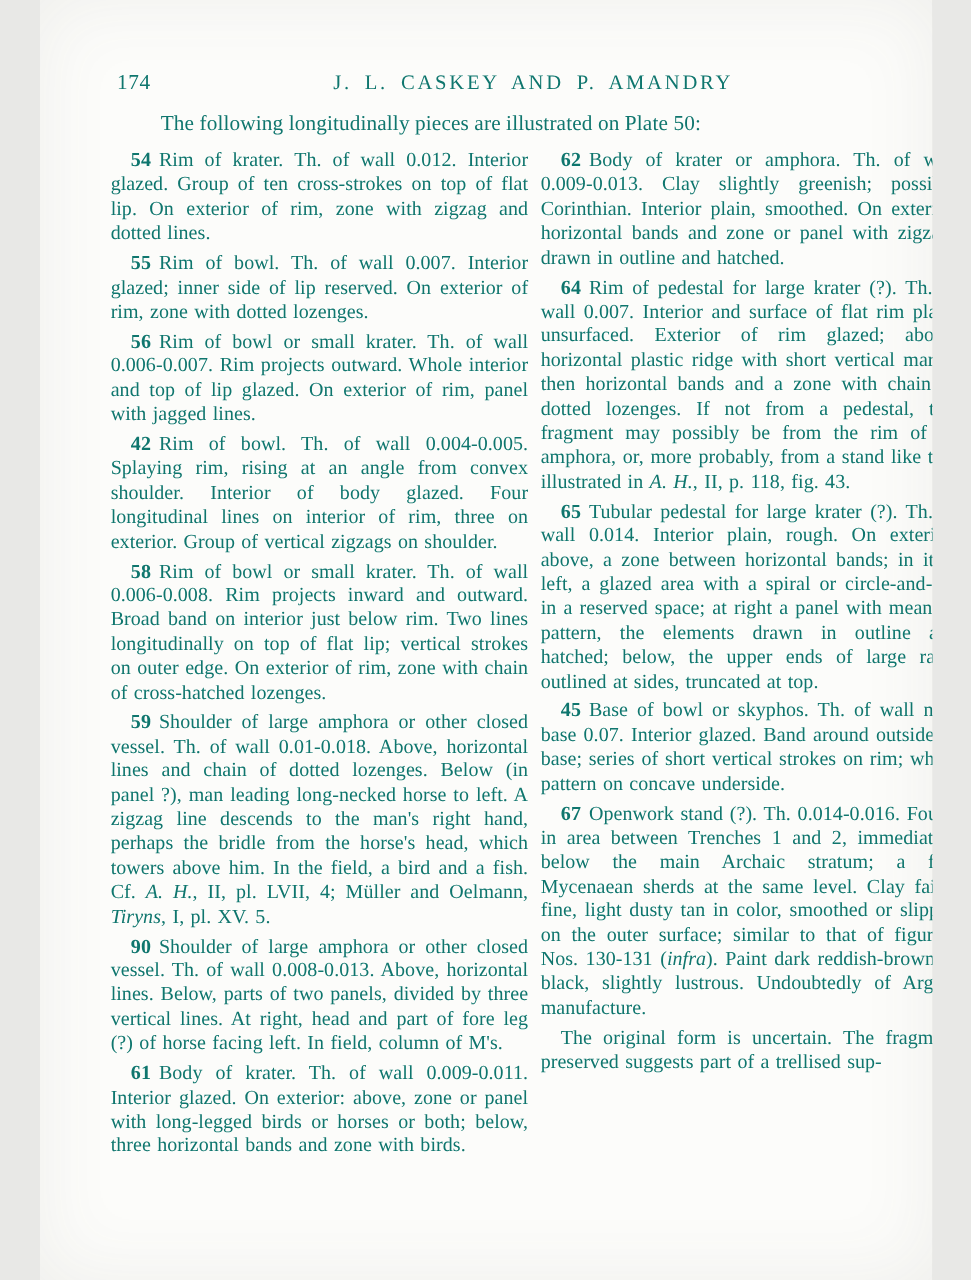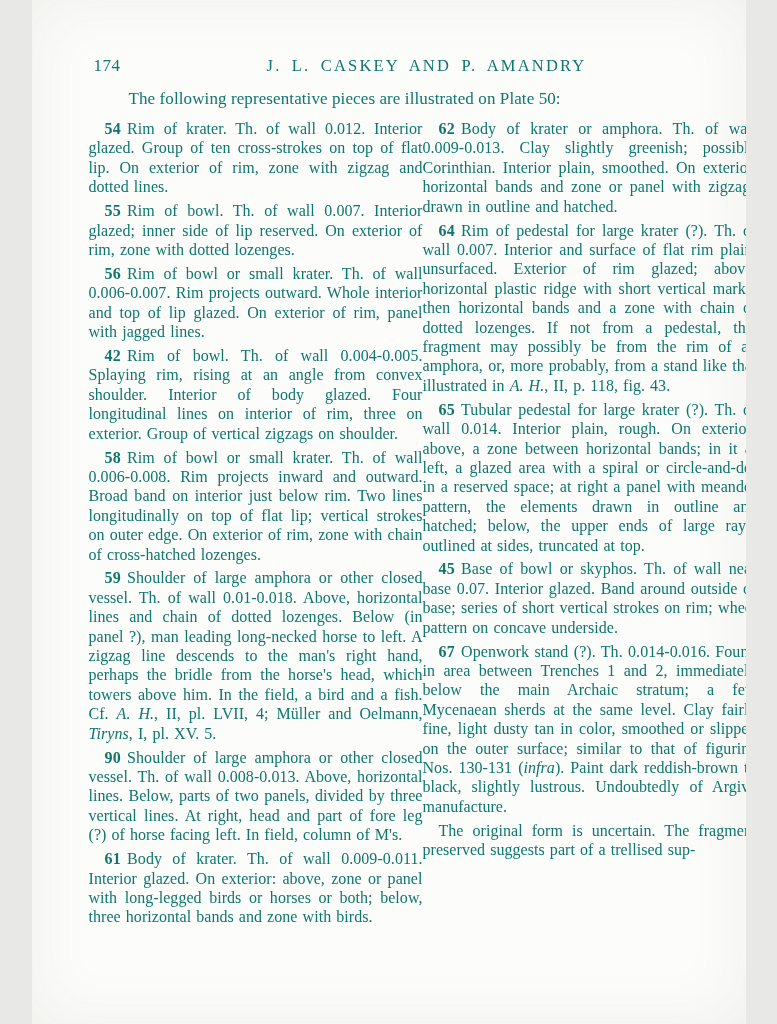--- a/index.html
+++ b/index.html
@@ -47,21 +47,21 @@
   }
   .intro {
     margin: 0 0 9px 0;
     text-indent: 40px;
     font-size: 17px;
     line-height: 22px;
     letter-spacing: 0.1px;
   }
   .columns {
     display: flex;
-    gap: 0;
+    gap: 10px;
   }
   .col {
     width: 334px;
   }
   .entry {
     margin: 0 0 4.5px 0;
     font-size: 16px;
     line-height: 19.4px;
     text-align: justify;
     text-indent: 16px;
@@ -80,21 +80,21 @@
 <body>
 
 <div class="page">
 
   <div class="running-head">
     <span class="page-number">174</span>
     <div class="running-title">J. L. CASKEY AND P. AMANDRY</div>
   </div>
 
   <div class="content">
-    <p class="intro">The following representative pieces are illustrated on Plate 50:</p>
+    <p class="intro">The following longitudinally pieces are illustrated on Plate 50:</p>
 
     <div class="columns">
       <div class="col">
           <p class="entry"><span class="num">54</span><span>Rim of krater.  Th. of wall 0.012.  Interior glazed.  Group of ten cross-strokes on top of flat lip.  On exterior of rim, zone with zigzag and dotted lines.</span></p>
           <p class="entry"><span class="num">55</span><span>Rim of bowl.  Th. of wall 0.007.  Interior glazed; inner side of lip reserved.  On exterior of rim, zone with dotted lozenges.</span></p>
           <p class="entry"><span class="num">56</span><span>Rim of bowl or small krater.  Th. of wall 0.006-0.007.  Rim projects outward.  Whole interior and top of lip glazed.  On exterior of rim, panel with jagged lines.</span></p>
           <p class="entry"><span class="num">42</span><span>Rim of bowl.  Th. of wall 0.004-0.005.  Splaying rim, rising at an angle from convex shoulder.  Interior of body glazed.  Four longitudinal lines on interior of rim, three on exterior.  Group of vertical zigzags on shoulder.</span></p>
           <p class="entry"><span class="num">58</span><span>Rim of bowl or small krater.  Th. of wall 0.006-0.008.  Rim projects inward and outward.  Broad band on interior just below rim.  Two lines longitudinally on top of flat lip; vertical strokes on outer edge.  On exterior of rim, zone with chain of cross-hatched lozenges.</span></p>
           <p class="entry"><span class="num">59</span><span>Shoulder of large amphora or other closed vessel.  Th. of wall 0.01-0.018.  Above, horizontal lines and chain of dotted lozenges.  Below (in panel ?), man leading long-necked horse to left.  A zigzag line descends to the man's right hand, perhaps the bridle from the horse's head, which towers above him.  In the field, a bird and a fish.  Cf. </span><span class="i">A. H.</span><span>, II, pl. LVII, 4; Müller and Oelmann, </span><span class="i">Tiryns</span><span>, I, pl. XV. 5.</span></p>
           <p class="entry"><span class="num">90</span><span>Shoulder of large amphora or other closed vessel.  Th. of wall 0.008-0.013.  Above, horizontal lines.  Below, parts of two panels, divided by three vertical lines.  At right, head and part of fore leg (?) of horse facing left.  In field, column of M's.</span></p>

